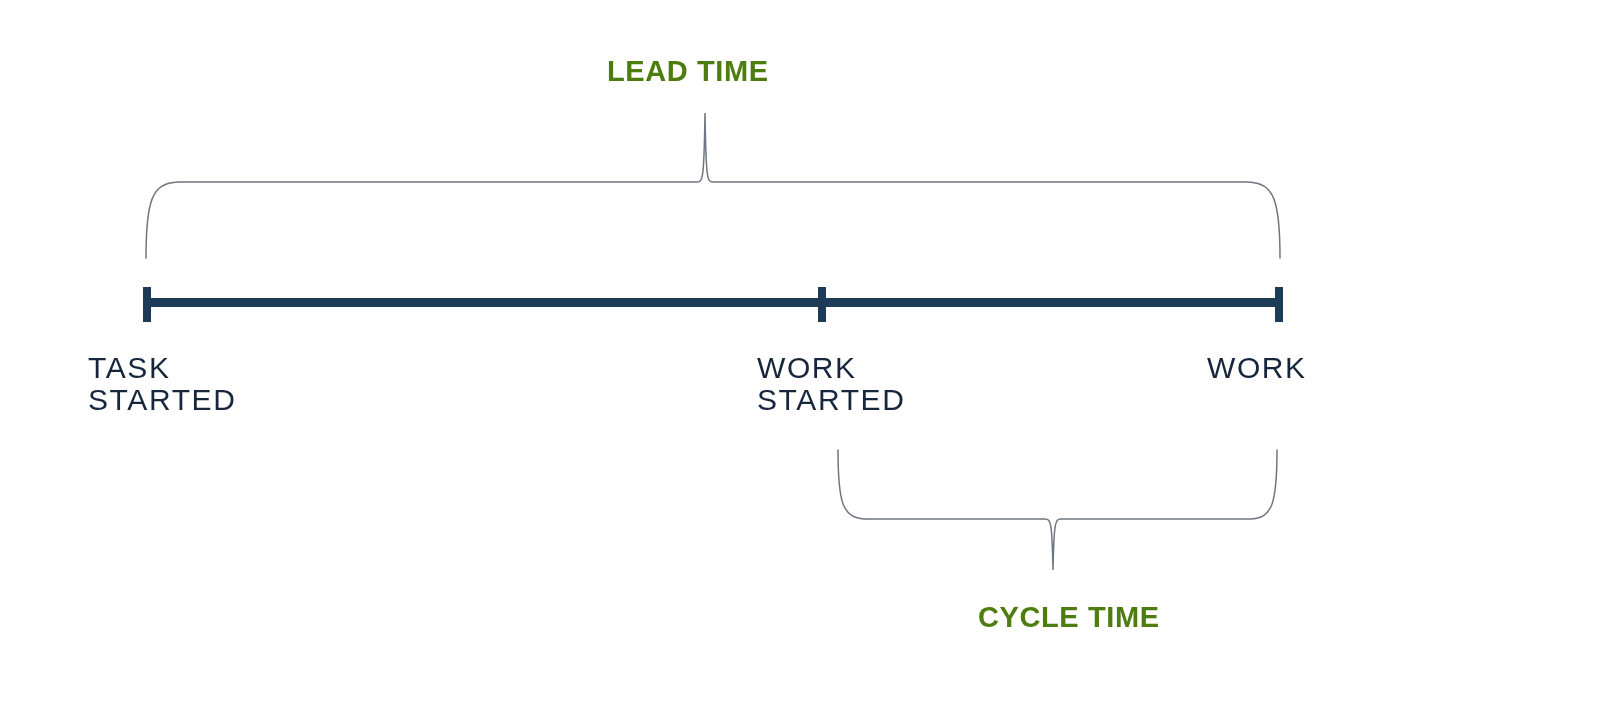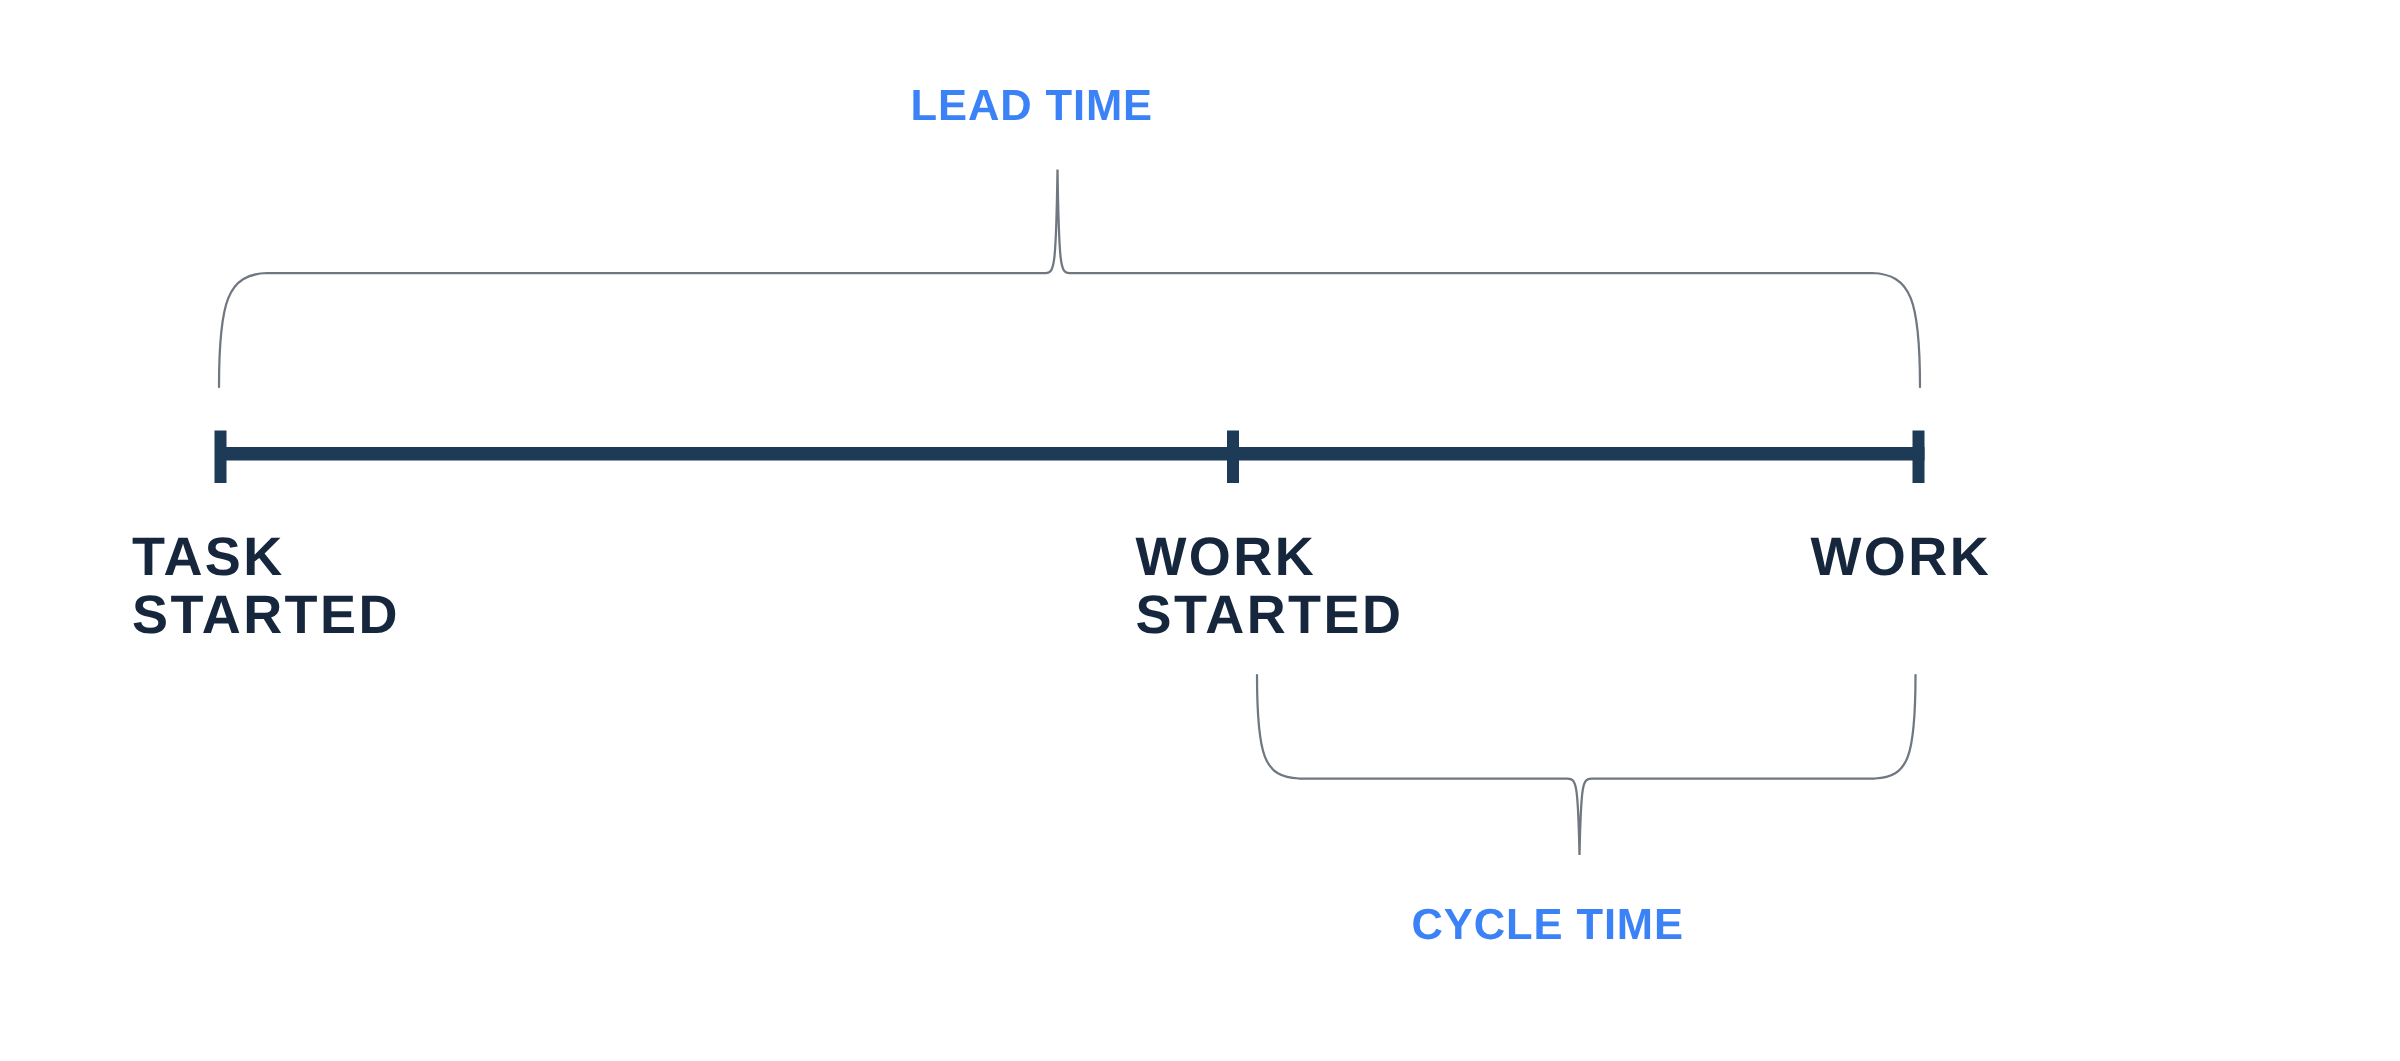--- a/index.html
+++ b/index.html
@@ -31,26 +31,26 @@
   .label {
     position: absolute;
     color: #16263c;
     white-space: nowrap;
     line-height: 1.08;
   }
   .heading {
     font-size: 29px;
     font-weight: 700;
     letter-spacing: 0.6px;
-    color: #3b82f6;
+    color: #4d7c0f;
     text-align: center;
   }
   .milestone {
-    font-size: 36px;
-    font-weight: 700;
+    font-size: 30px;
+    font-weight: 400;
     letter-spacing: 1.6px;
     color: #16263c;
   }
   .milestone .line {
     display: block;
   }
 </style>
 </head>
 <body>
 
@@ -95,15 +95,15 @@
 
   <div class="label milestone" style="left:757px; top:352px;">
     <span class="line">WORK</span>
     <span class="line">STARTED</span>
   </div>
 
   <div class="label milestone" style="left:1207px; top:352px;">
     <span class="line">WORK</span>
   </div>
 
-  <div class="label heading" style="left:941px; top:602px;">CYCLE TIME</div>
+  <div class="label heading" style="left:978px; top:602px;">CYCLE TIME</div>
 
 </div>
 
 </body></html>

